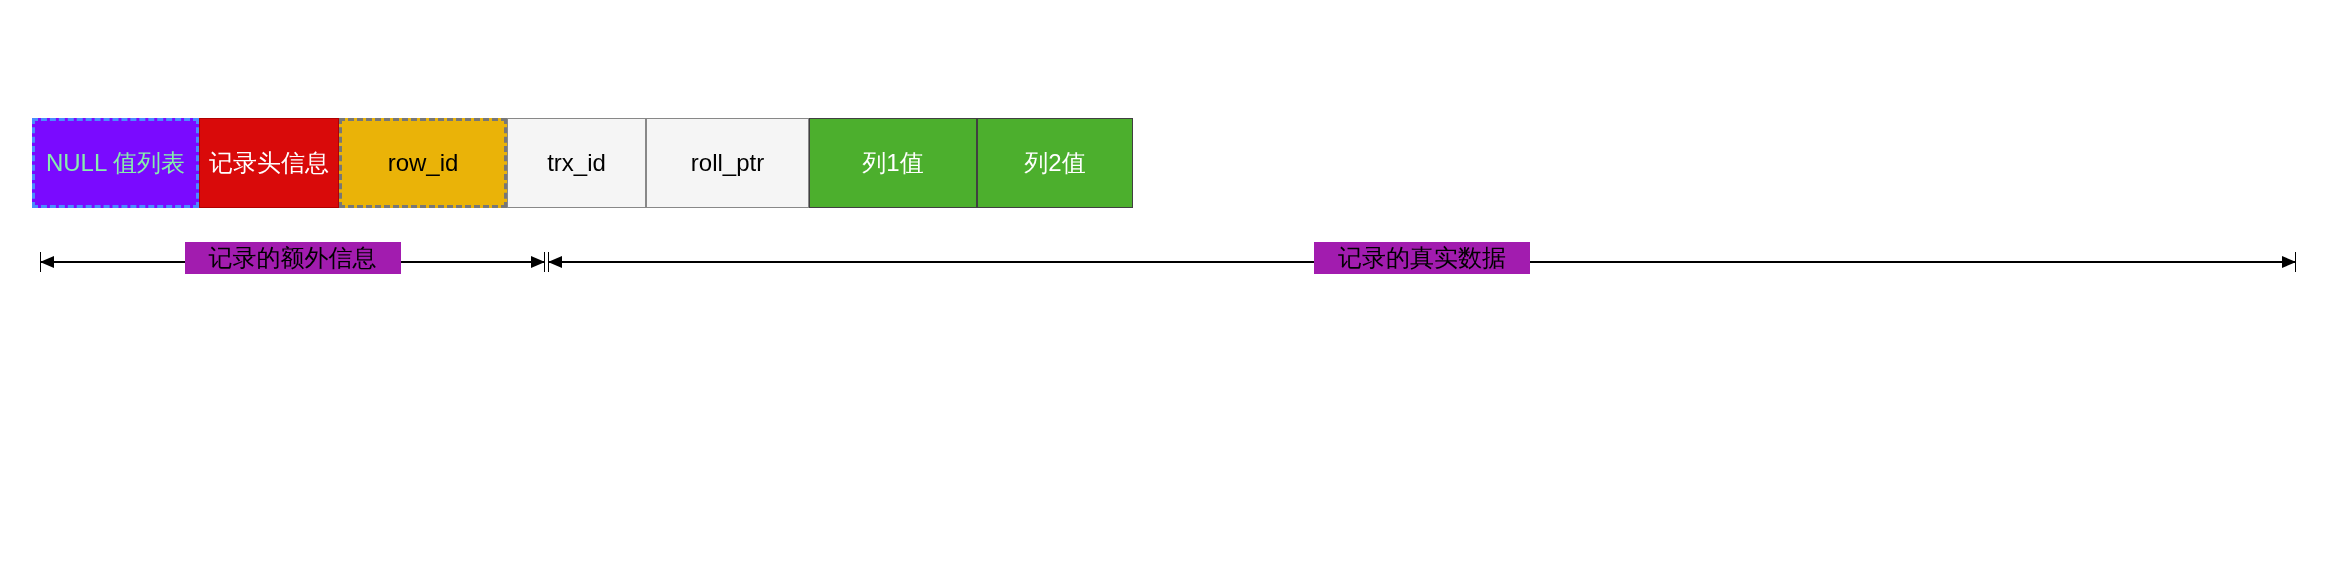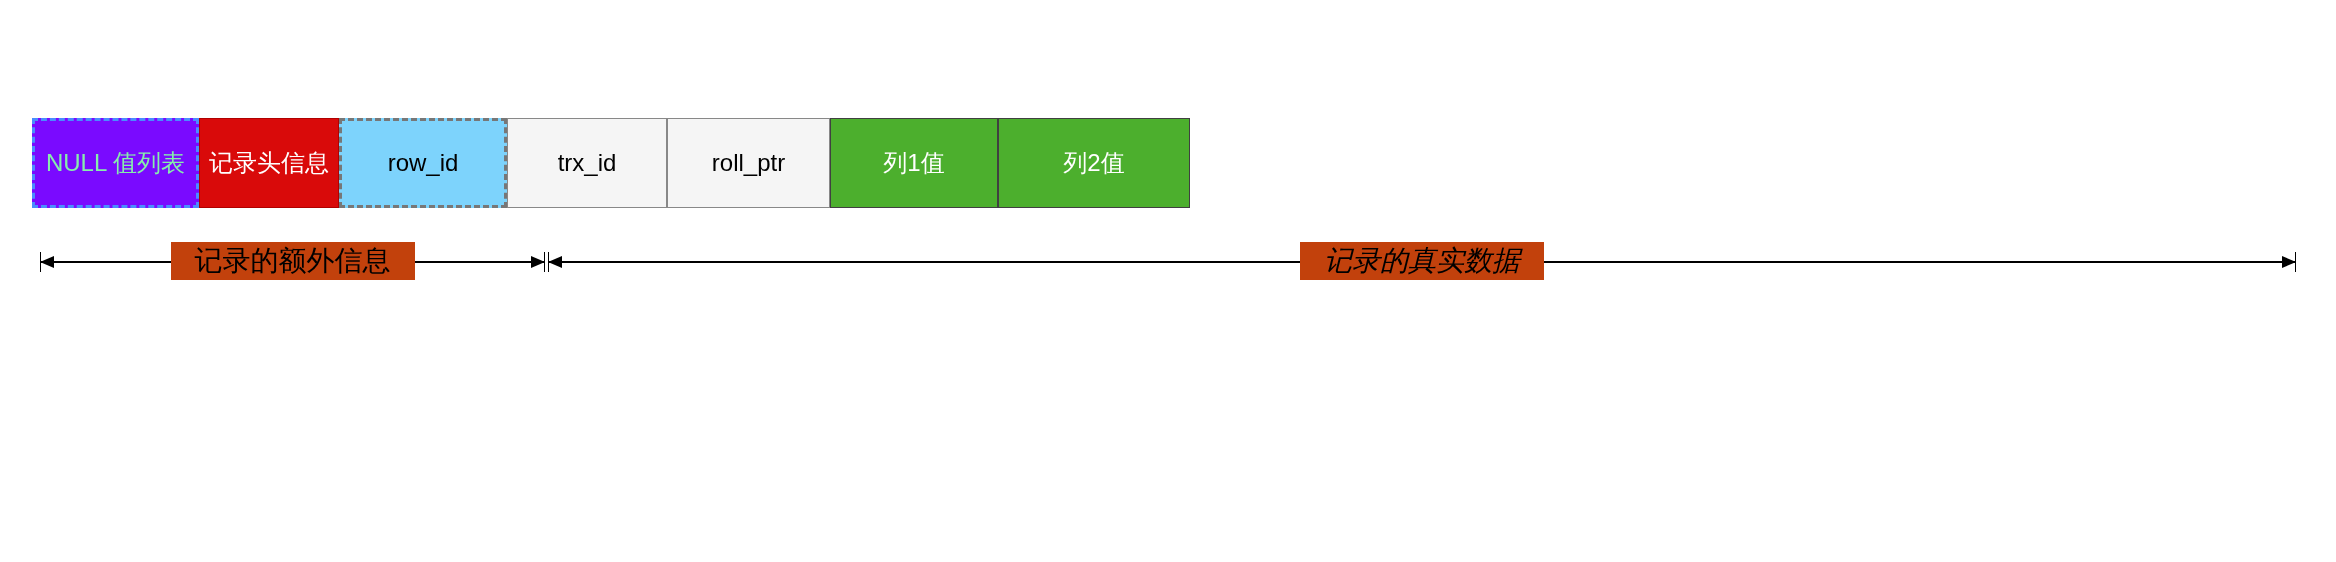--- a/index.html
+++ b/index.html
@@ -39,21 +39,21 @@
     background: #7a0aff;
     color: #86efac;
     border: 3px dashed #4a8cff;
   }
   .cell-red {
     background: #d90a0a;
     color: #fff;
     border: 1px solid #b00000;
   }
   .cell-gray-dashed {
-    background: #7dd3fc;
+    background: #eab308;
     color: #000;
     border: 3px dashed #777;
   }
   .cell-gray-solid {
     background: #f5f5f5;
     color: #000;
     border: 1px solid #888;
   }
   .cell-green {
     background: #4caf2d;
@@ -65,54 +65,53 @@
     top: 228px;
     height: 60px;
   }
   .annot-left {
     left: 40px;
     width: 505px;
   }
   .annot-right {
     left: 548px;
     right: 40px;
-    font-style: italic;
   }
   .annot svg {
     position: absolute;
     top: 24px;
     left: 0;
     width: 100%;
     height: 20px;
   }
   .annot-label {
     position: absolute;
     top: 14px;
     left: 50%;
     transform: translateX(-50%);
-    background: #c2410c;
+    background: #a21caf;
     padding: 0 24px;
-    font-size: 28px;
+    font-size: 24px;
     color: #000;
     white-space: nowrap;
   }
 </style>
 </head>
 <body>
 
 <div class="canvas">
 
   <div class="row">
     <div class="cell cell-purple" style="width:167px">NULL 值列表</div>
     <div class="cell cell-red" style="width:140px">记录头信息</div>
     <div class="cell cell-gray-dashed" style="width:168px">row_id</div>
-    <div class="cell cell-gray-solid" style="width:160px">trx_id</div>
+    <div class="cell cell-gray-solid" style="width:139px">trx_id</div>
     <div class="cell cell-gray-solid" style="width:163px">roll_ptr</div>
     <div class="cell cell-green" style="width:168px">列1值</div>
-    <div class="cell cell-green" style="width:192px">列2值</div>
+    <div class="cell cell-green" style="width:156px">列2值</div>
   </div>
 
   <div class="annot annot-left">
     <svg viewBox="0 0 505 20" preserveAspectRatio="none">
       <line x1="0" y1="10" x2="505" y2="10" stroke="#000" stroke-width="2"></line>
       <line x1="0" y1="0" x2="0" y2="20" stroke="#000" stroke-width="2"></line>
       <line x1="505" y1="0" x2="505" y2="20" stroke="#000" stroke-width="2"></line>
       <polygon points="0,10 14,4 14,16" fill="#000"></polygon>
       <polygon points="505,10 491,4 491,16" fill="#000"></polygon>
     </svg>

